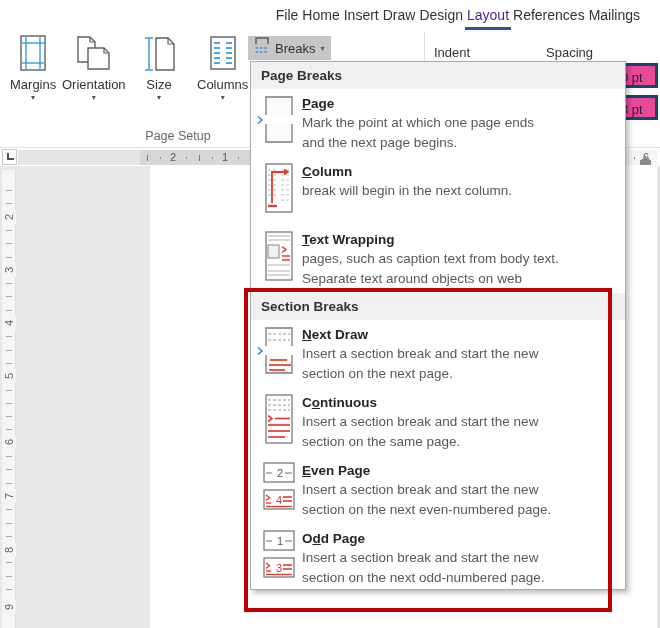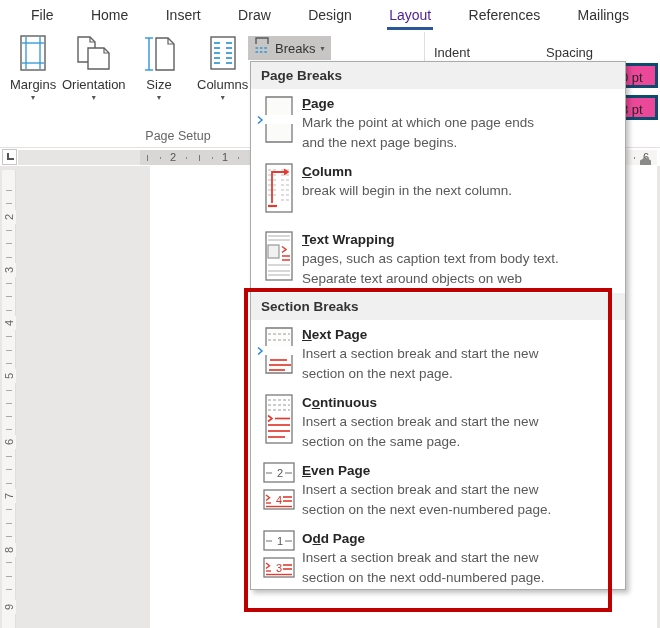--- a/index.html
+++ b/index.html
@@ -25,21 +25,21 @@
   .h-seg-right { position:absolute; left:600px; top:150px; width:57px; height:15px; background:#f6f5f4; }
   .h-dash { position:absolute; top:5px; width:1px; height:6px; background:#777; }
   .h-dot  { position:absolute; top:7px; width:1px; height:2px; background:#888; }
   .h-num  { position:absolute; top:1px; width:12px; text-align:center; font-size:11px; color:#555; }
   .indent-marker { position:absolute; left:40px; bottom:0; width:11px; height:8px; background:#8a8a88;
                    clip-path:polygon(0 100%,0 45%,50% 0,100% 45%,100% 100%); }
 
   
   .ribbon { position:absolute; left:0; top:0; width:660px; height:148px; background:#fff; border-bottom:1px solid #e3e1df; }
   .tabs { position:absolute; left:0; top:0; width:660px; height:30px; display:flex; align-items:flex-end;
-          justify-content:space-between; padding:0 29px; }
+          justify-content:flex-end; padding:0 18px; }
   .tab { font-size:14px; color:#333; padding:4px 2px 7px; cursor:default; }
   .tab.active { color:#4c1d95; border-bottom:3px solid #2b579a; padding-bottom:4px; }
 
   .rbtn { position:absolute; top:34px; display:flex; flex-direction:column; align-items:center; }
   .rbtn-label { font-size:13px; color:#333; margin-top:1px; }
   .caret { font-size:8px; color:#555; line-height:8px; margin-top:2px; }
 
   .breaks-btn { position:absolute; left:248px; top:36px; height:24px; background:#c8c6c4; display:flex;
                 align-items:center; padding:0 7px 0 5px; }
   .breaks-btn .rbtn-label { margin:0 4px 0 4px; }
@@ -309,21 +309,21 @@
         </g>
         <path d="M10,31 V49 H36 V31" fill="#fdfdfc" stroke="#7a7a7a" stroke-width="1.3"></path>
         <g stroke="#e03c31" stroke-width="1.7">
           <line x1="14" y1="36" x2="31" y2="36"></line>
           <line x1="13" y1="41" x2="35" y2="41"></line>
           <line x1="13" y1="46" x2="29" y2="46"></line>
         </g>
       </svg>
     </div>
     <div class="mi-text">
-      <div class="mi-title"><span></span><span class="accel">N</span><span>ext Page</span></div>
+      <div class="mi-title"><span></span><span class="accel">N</span><span>ext Draw</span></div>
       <div class="mi-desc">
         <span class="dl">Insert a section break and start the new</span>
         <span class="dl">section on the next page.</span>
       </div>
     </div>
   </div>
 
   <div class="mi">
     <div class="mi-icon">
       <svg width="40" height="54" viewBox="0 0 40 54">

